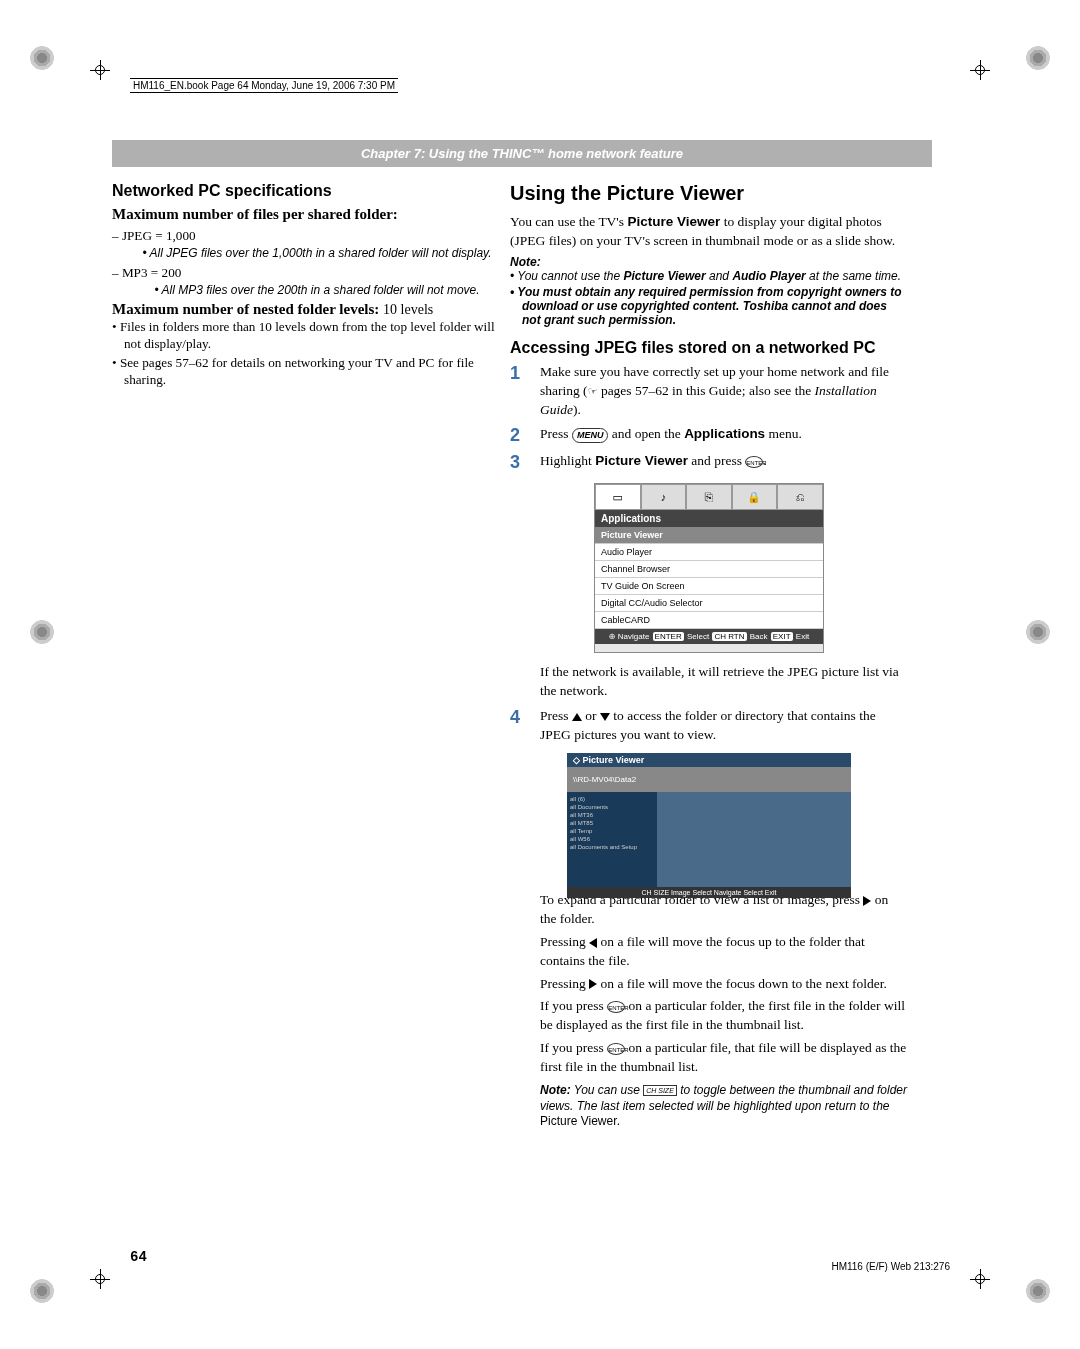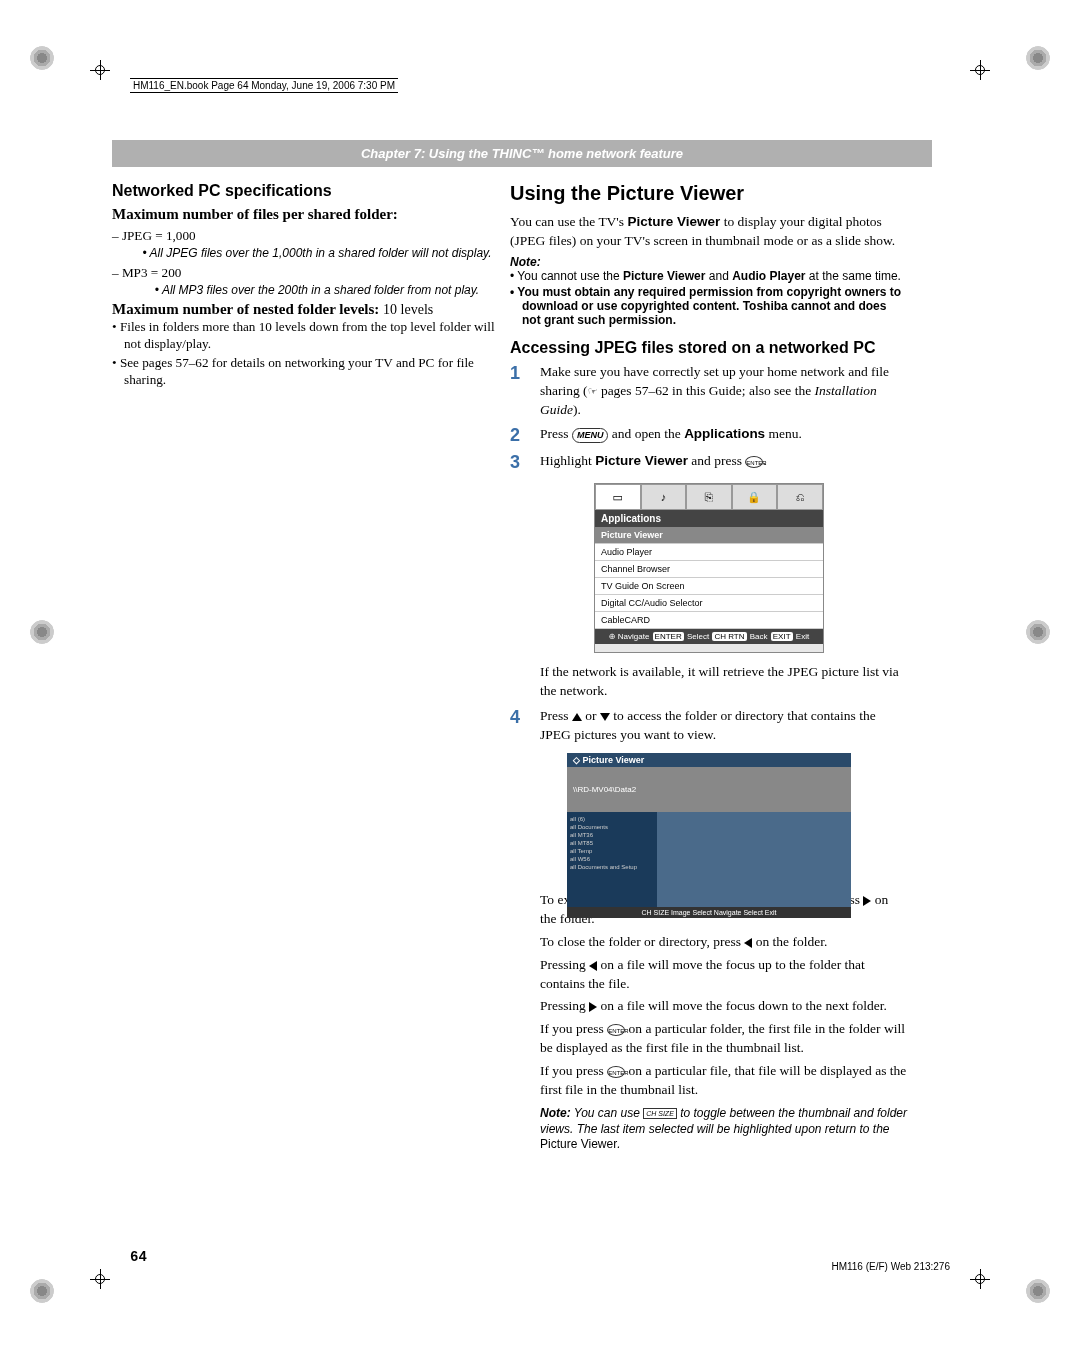--- a/index.html
+++ b/index.html
@@ -40,21 +40,21 @@
   .bullet-item { margin-left: 12px; text-indent: -12px; margin-bottom: 2px; font-size: 13.2px; line-height: 1.3; }
   .bullet-sub { margin-left: 24px; text-indent: -12px; margin-bottom: 2px; font-family: Arial, sans-serif; font-style: italic; font-size: 12px; line-height: 1.3; text-align: center; }
   
   .num-step { display: flex; margin-top: 6px; }
   .num-step .num { font-family: Arial, sans-serif; font-weight: bold; color: #3b6fa8; font-size: 18px; width: 30px; flex-shrink: 0; }
   .num-step .body { font-size: 13.5px; line-height: 1.4; }
   
   .note-block { font-family: Arial, sans-serif; font-size: 12px; margin-top: 4px; }
   .note-block .nb-head { font-weight: bold; font-style: italic; }
   .note-block ul { list-style: none; }
-  .note-block li { margin-left: 12px; text-indent: -12px; margin-bottom: 2px; }
+  .note-block li { font-style: italic; margin-left: 12px; text-indent: -12px; margin-bottom: 2px; }
   .note-bold { font-weight: bold; }
   
   .indent-body { margin-left: 30px; font-size: 13.5px; line-height: 1.4; margin-top: 4px; }
   
   .inline-btn { display: inline-block; border: 1px solid #333; border-radius: 8px; padding: 0 4px; font-size: 9px; font-family: Arial, sans-serif; font-style: italic; font-weight: bold; vertical-align: middle; }
   .inline-enter { display: inline-block; border: 1px solid #333; border-radius: 50%; width: 18px; height: 12px; font-size: 6px; font-family: Arial; text-align: center; line-height: 12px; vertical-align: middle; }
   .inline-chsize { display: inline-block; border: 1px solid #333; padding: 0 2px; font-size: 7px; font-family: Arial; vertical-align: middle; }
   
   .menu-img { width: 230px; height: 170px; margin: 10px auto; display: block; }
   
@@ -67,21 +67,21 @@
   .menu-row { padding: 3px 6px; border-bottom: 1px solid #ccc; }
   .menu-row.sel { background: #888; color: #fff; font-weight: bold; }
   .menu-foot { background: #444; color: #fff; font-size: 8px; padding: 3px; text-align: center; font-family: Arial; }
   .menu-foot .key { background: #fff; color: #000; padding: 0 2px; border-radius: 2px; margin: 0 1px; }
   
   .page-num { position: absolute; bottom: 84px; left: 130px; font-family: Liberation Mono, monospace; font-weight: bold; font-size: 14px; }
   .footer-right { position: absolute; bottom: 77px; right: 130px; font-family: Arial, sans-serif; font-size: 10px; }
   
   .pv-frame { background: #2a4a6a; width: 284px; height: 130px; margin: 8px auto; position: relative; font-family: Arial; }
   .pv-title { color: #fff; font-size: 9px; font-weight: bold; padding: 2px 6px; }
-  .pv-sub { background: #888; color: #fff; font-size: 8px; padding: 18px 6px; }
+  .pv-sub { background: #888; color: #fff; font-size: 8px; padding: 8px 6px; }
   .pv-body { display: flex; height: 95px; }
   .pv-list { width: 90px; background: #1a3a5a; font-size: 6px; color: #ccc; padding: 3px; }
   .pv-list div { padding: 1px 0; }
   .pv-preview { flex: 1; background: #4a6a8a; position: relative; }
   .pv-ftr { background: #333; color: #fff; font-size: 7px; text-align: center; padding: 2px; }
   
   .note-inline { font-family: Arial, sans-serif; font-style: italic; font-size: 12px; margin-left: 30px; margin-top: 6px; line-height: 1.3; }
   
   .tri { display: inline-block; width: 0; height: 0; vertical-align: middle; }
   .tri-up { border-left: 5px solid transparent; border-right: 5px solid transparent; border-bottom: 8px solid #000; }
@@ -120,21 +120,21 @@
   <div class="chapter-header">Chapter 7: Using the THINC™ home network feature</div>
 
   <div class="columns">
 
     <div class="col">
       <h2>Networked PC specifications</h2>
       <h3>Maximum number of files per shared folder:</h3>
       <div class="bullet-item">–  JPEG = 1,000</div>
       <div class="bullet-sub">•  All JPEG files over the 1,000th in a shared folder will not display.</div>
       <div class="bullet-item">–  MP3 = 200</div>
-      <div class="bullet-sub">•  All MP3 files over the 200th in a shared folder from not play.</div>
+      <div class="bullet-sub">•  All MP3 files over the 200th in a shared folder will not move.</div>
       <h3 style="display:inline"><span>Maximum number of nested folder levels: </span></h3><span>10 levels</span>
       <div class="bullet-item">•  Files in folders more than 10 levels down from the top level folder will not display/play.</div>
       <div class="bullet-item">•  See pages 57–62 for details on networking your TV and PC for file sharing.</div>
     </div>
 
     <div class="col">
       <h1>Using the Picture Viewer</h1>
       <p style="font-size:13.5px; line-height:1.4;">
         <span>You can use the TV's </span><b style="font-family:Arial">Picture Viewer</b><span> to display your digital photos (JPEG files) on your TV's screen in thumbnail mode or as a slide show.</span>
       </p>
@@ -205,21 +205,20 @@
             <div>all Temp</div>
             <div>all W56</div>
             <div>all Documents and Setup</div>
           </div>
           <div class="pv-preview"></div>
         </div>
         <div class="pv-ftr"><span class="key">CH SIZE</span> <span>Image Select    Navigate    Select    Exit</span></div>
       </div>
 
       <div class="indent-body"><span>To expand a particular folder to view a list of images, press </span><span class="tri tri-right"></span><span> on the folder.</span></div>
-      <div class="indent-body"><span>To close the folder or directory, press </span><span class="tri tri-left"></span><span> on the folder.</span></div>
       <div class="indent-body"><span>Pressing </span><span class="tri tri-left"></span><span> on a file will move the focus up to the folder that contains the file.</span></div>
       <div class="indent-body"><span>Pressing </span><span class="tri tri-right"></span><span> on a file will move the focus down to the next folder.</span></div>
       <div class="indent-body"><span>If you press </span><span class="inline-enter">ENTER</span><span> on a particular folder, the first file in the folder will be displayed as the first file in the thumbnail list.</span></div>
       <div class="indent-body"><span>If you press </span><span class="inline-enter">ENTER</span><span> on a particular file, that file will be displayed as the first file in the thumbnail list.</span></div>
 
       <div class="note-inline"><b>Note:</b><span> You can use </span><span class="inline-chsize">CH SIZE</span><span> to toggle between the thumbnail and folder views. The last item selected will be highlighted upon return to the </span><span style="font-style:normal">Picture Viewer</span><span>.</span></div>
     </div>
   </div>
 </div>
 

